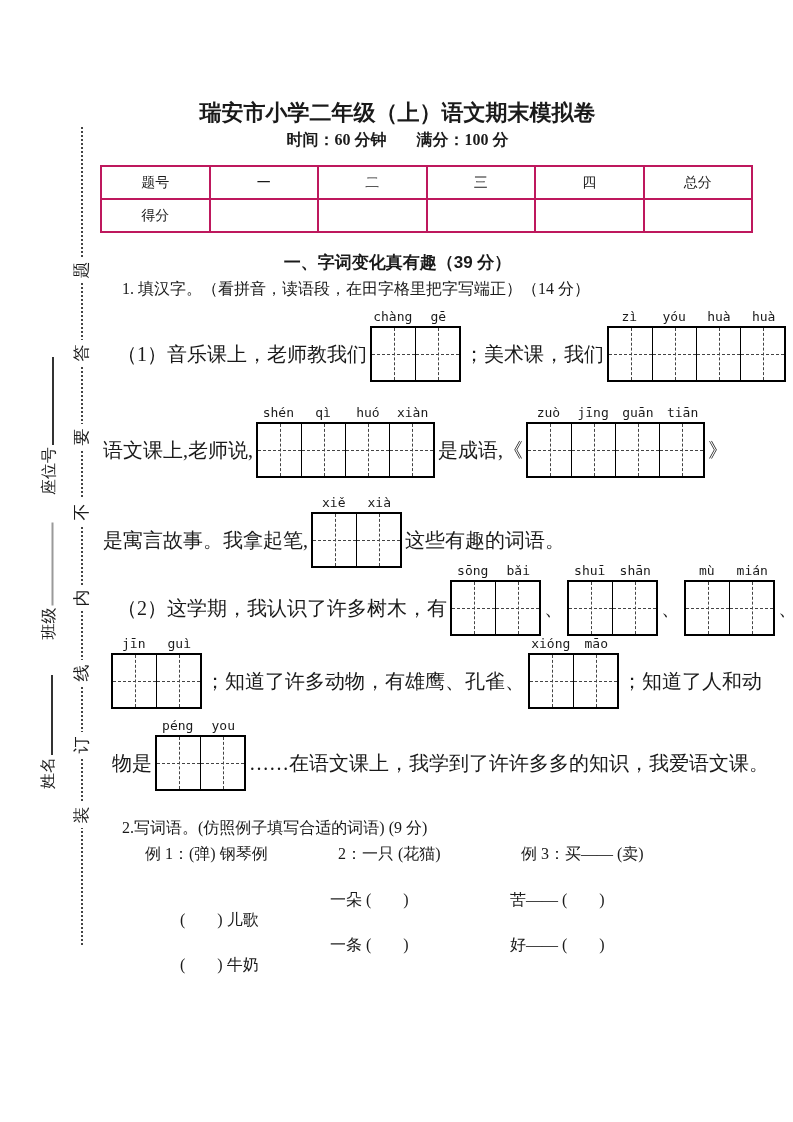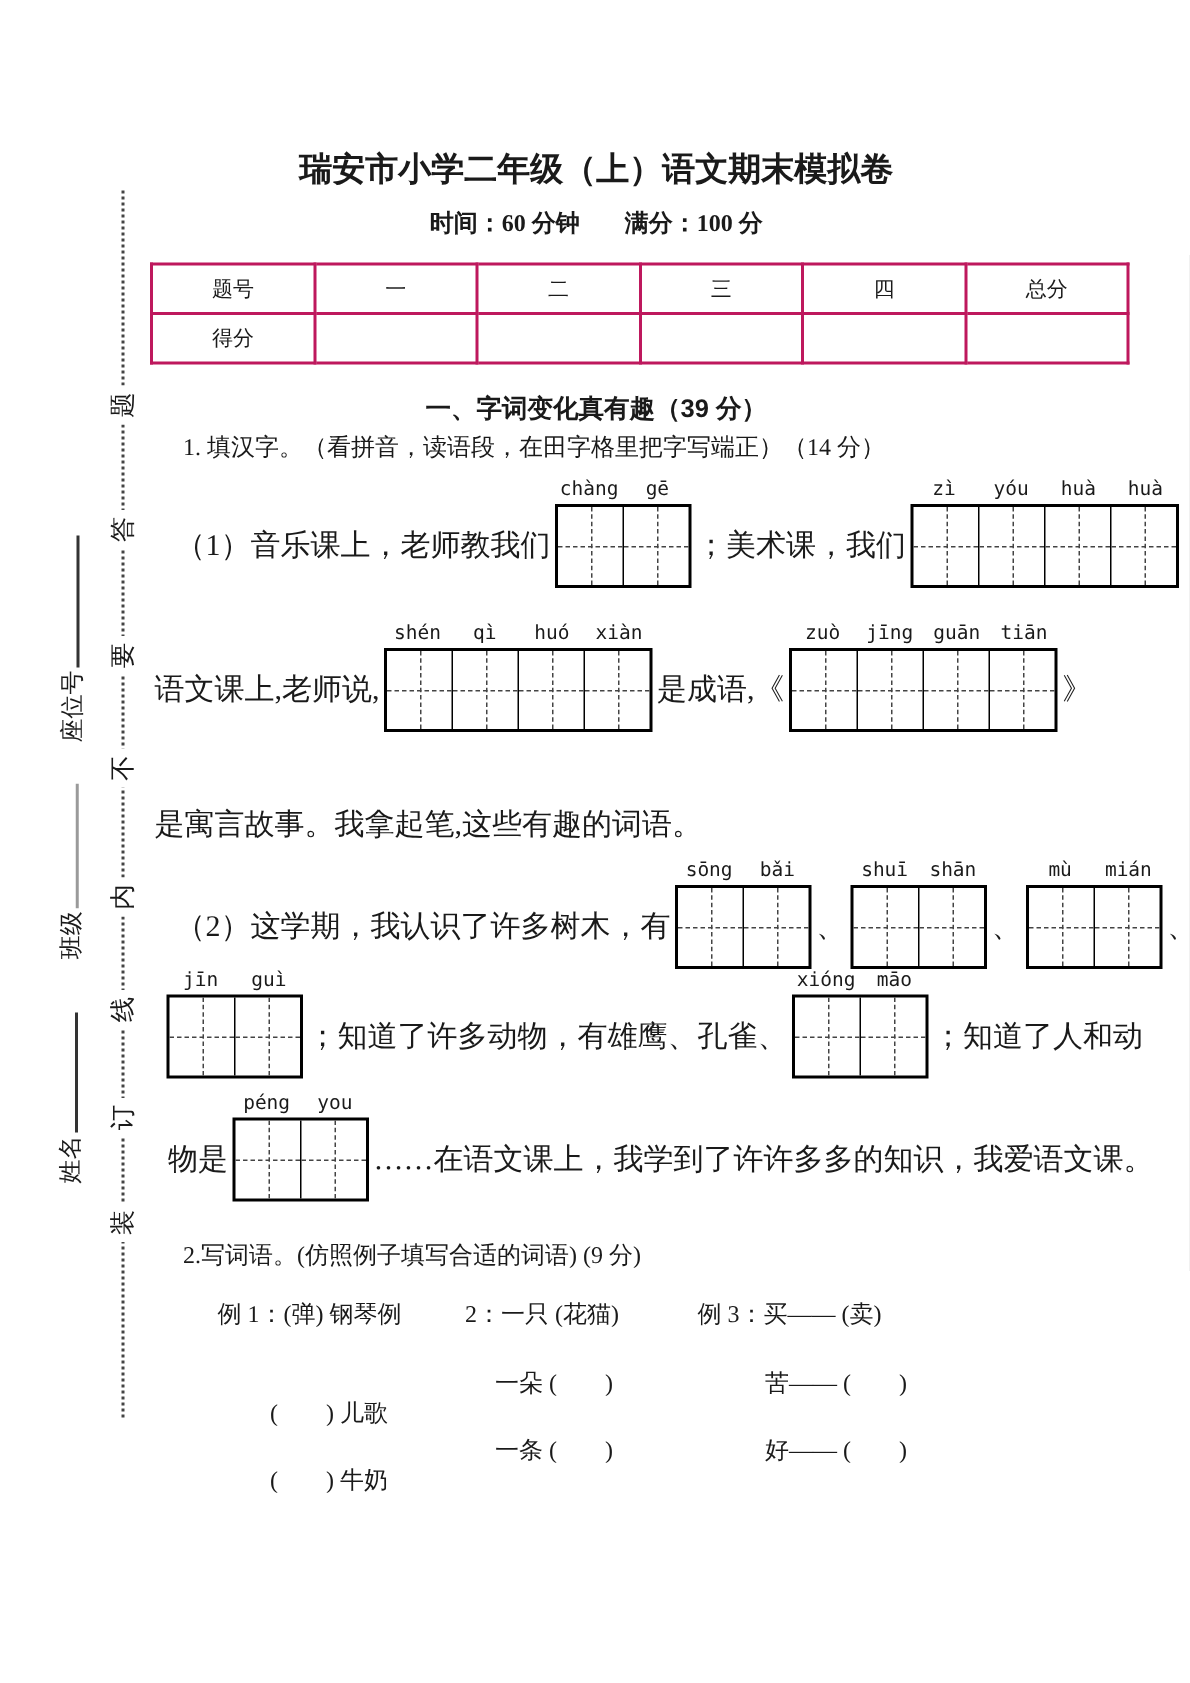--- a/index.html
+++ b/index.html
@@ -33,21 +33,21 @@
   .blank.b-clazz {width:83px; border-bottom-color:#9a9a9a;}
   .blank.b-name  {width:80px;}
   
   .content {position:absolute; left:100px; top:2px; width:653px;}
   .centered {text-align:center; position:relative; left:-29px;}
   .title {
     margin-top:96px; font-family:"Liberation Sans", sans-serif;
     font-size:22px; font-weight:bold; height:30px; line-height:30px;
   }
   .subtitle {
-    margin-top:10px; font-size:16px; font-weight:bold; height:24px; line-height:24px;
+    font-size:16px; font-weight:bold; height:24px; line-height:24px;
   }
   .subtitle .gap {display:inline-block; width:30px;}
   table.score {
     margin-top:13px; width:653px; border-collapse:collapse; table-layout:fixed;
   }
   table.score td, table.score th {
     border:2px solid #be185d; height:31px; text-align:center;
     font-size:14px; font-weight:normal; padding:0;
   }
   .sec-heading {
@@ -71,21 +71,21 @@
   .py {flex:1; text-align:center; white-space:nowrap; letter-spacing:0px;}
   .rA {margin-top:26px; padding-left:17px;}
   .rB {margin-top:40px; padding-left:3px;}
   .rC {margin-top:34px; padding-left:3px;}
   .rD {margin-top:12px; padding-left:17px;}
   .rE {margin-top:17px; padding-left:8px;}
   .rF {margin-top:26px; padding-left:12px;}
   
   .q2-text {margin-top:26px;}
   .exrow, .ansrow {display:flex; font-size:16px; height:22px; line-height:22px; white-space:pre;}
-  .exrow {margin-top:17px; padding-left:45px;}
+  .exrow {margin-top:4px; padding-left:45px;gap:28px;}
   .exrow .c1 {width:165px;} .exrow .c2 {width:155px;} .exrow .c3 {flex:1;}
   .ansrow {padding-left:80px;}
   .ansrow .c1 {width:150px;margin-top:20px;} .ansrow .c2 {width:180px;} .ansrow .c3 {flex:1;}
   .ansrow.r1 {margin-top:24px;}
   .ansrow.r2 {margin-top:23px;}
   .ansrow.r3 {margin-top:22px;}
   .q3-text {margin-top:21px;}
 </style>
 </head>
 <body>
@@ -197,20 +197,30 @@
             <span class="cell"></span>
             <span class="cell"></span>
             <span class="cell"></span>
           </span>
         </span>
       <span class="zh">》</span>
     </div>
 
     <div class="row rC">
       <span class="zh">是寓言故事。我拿起笔,</span>
+      <span class="gridblock">
+          <span class="py-row">
+            <span class="py">xiě</span>
+            <span class="py">xià</span>
+          </span>
+          <span class="cells">
+            <span class="cell"></span>
+            <span class="cell"></span>
+          </span>
+        </span>
       <span class="zh">这些有趣的词语。</span>
     </div>
 
     <div class="row rD">
       <span class="zh">（2）这学期，我认识了许多树木，有</span>
       <span class="gridblock">
           <span class="py-row">
             <span class="py">sōng</span>
             <span class="py">bǎi</span>
           </span>

